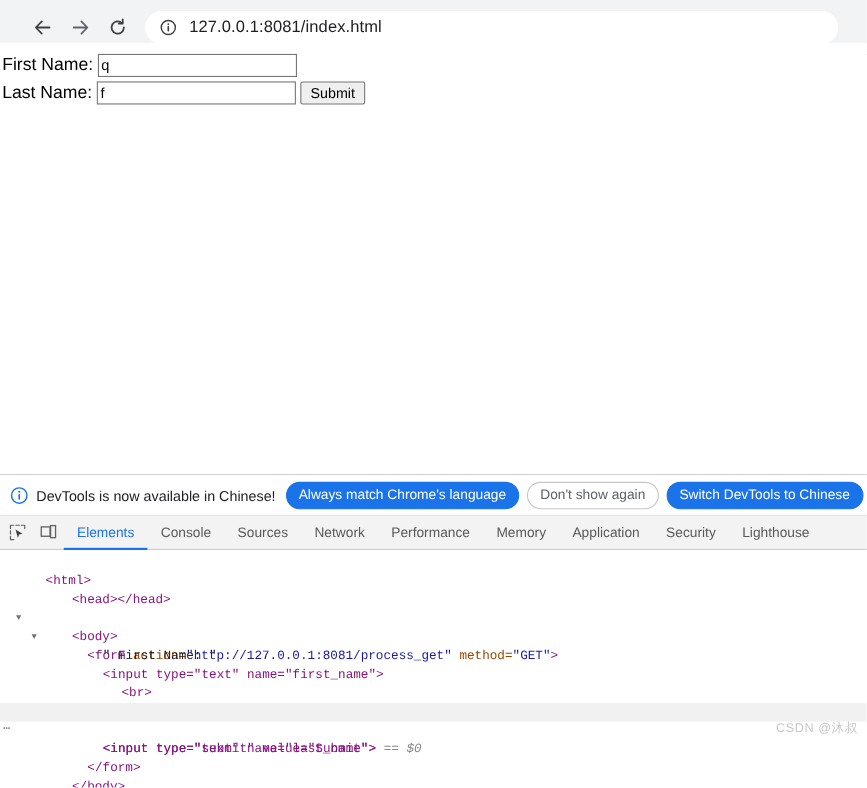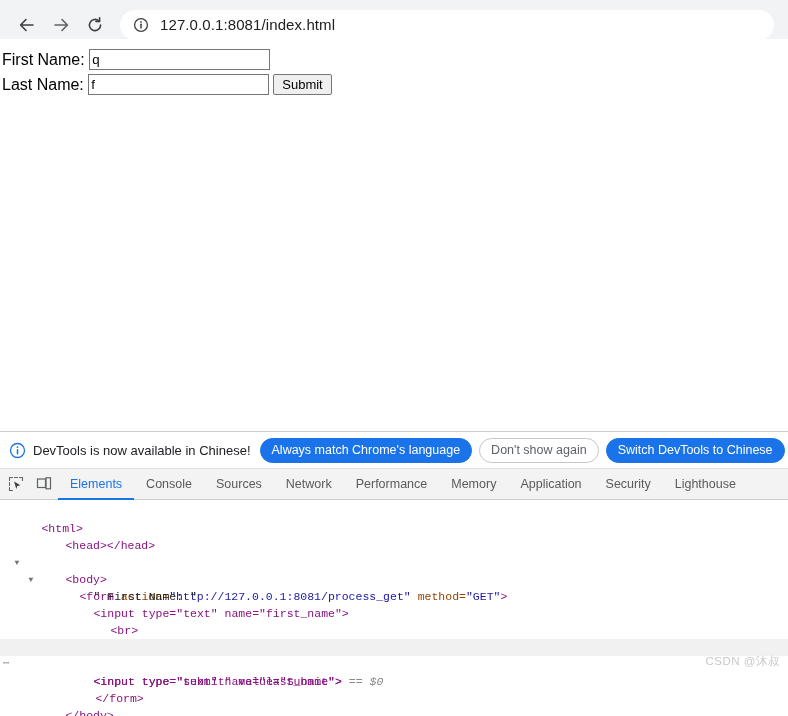--- a/index.html
+++ b/index.html
@@ -14,21 +14,21 @@
     font-family: "Liberation Sans", sans-serif;
     position: relative;
   }
 
   
   #browser-toolbar {
     height: 50px;
     background: #f1f3f4;
     display: flex;
     align-items: center;
-    padding: 0 10px;
+    padding: 0 22px;
     box-sizing: border-box;
     border-bottom: 1px solid #dadce0;
   }
   .nav-btn {
     width: 34px;
     height: 34px;
     display: flex;
     align-items: center;
     justify-content: center;
     border-radius: 50%;
@@ -415,21 +415,21 @@
 
     <div class="dom-line selected" style="padding-left:52px;">
       <span class="dots">⋯</span>
       <span class="tag">&lt;input type="text" name="last_name"&gt;</span><span class="text"> </span><span class="dollar">== $0</span>
     </div>
 
     <div class="dom-line" style="padding-left:52px;">
       <span class="tag">&lt;input type="submit" value="Submit"&gt;</span>
     </div>
 
-    <div class="dom-line" style="padding-left:54px;">
+    <div class="dom-line" style="padding-left:38px;">
       <span class="tag">&lt;/form&gt;</span>
     </div>
 
     <div class="dom-line" style="padding-left:24px;">
       <span class="tag">&lt;/body&gt;</span>
     </div>
 
     <div class="dom-line" style="padding-left:10px;">
       
     </div>

